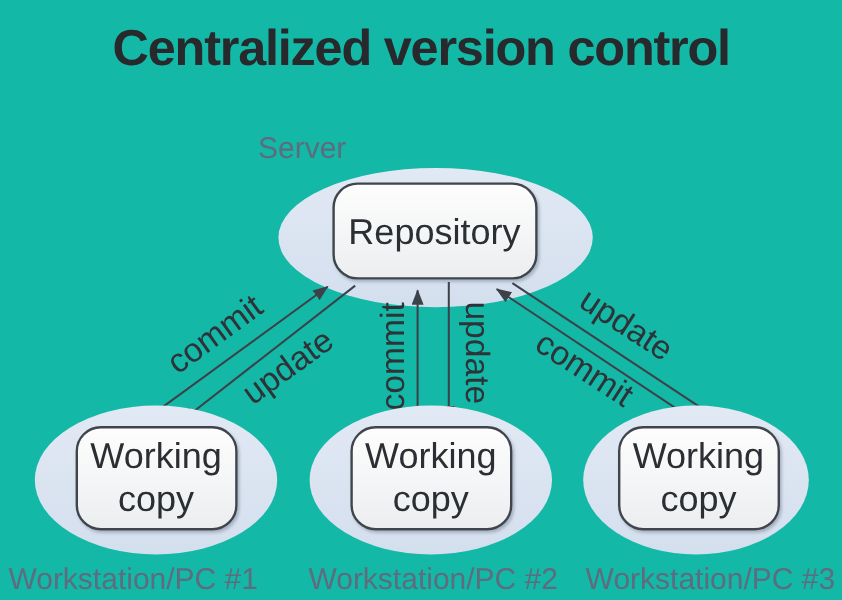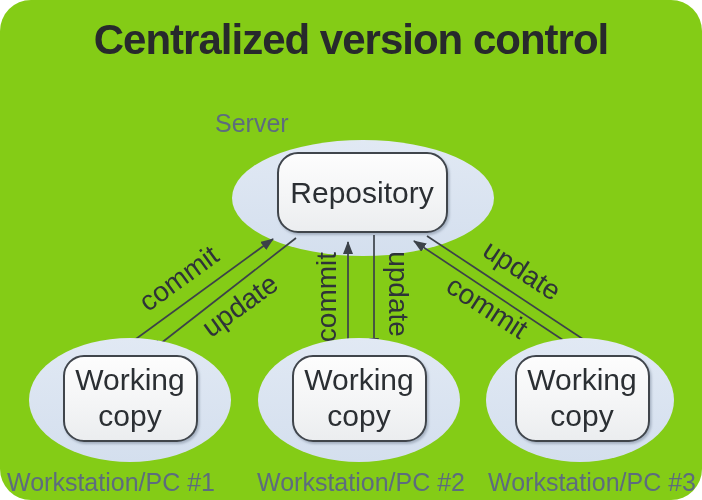--- a/index.html
+++ b/index.html
@@ -8,22 +8,21 @@
     background: #ffffff;
     width: 702px;
     height: 500px;
     overflow: hidden;
     font-family: "Liberation Sans", "DejaVu Sans", sans-serif;
   }
   .canvas-wrap {
     position: relative;
     width: 702px;
     height: 500px;
-    background: #84cc16;
-    border-radius: 31px;
+    background: #14b8a6;
   }
   svg { display: block; }
   text {
     font-family: "Liberation Sans", "DejaVu Sans", sans-serif;
     user-select: none;
   }
   .title-text {
     font-size: 42px;
     font-weight: 600;
     letter-spacing: -1px;

